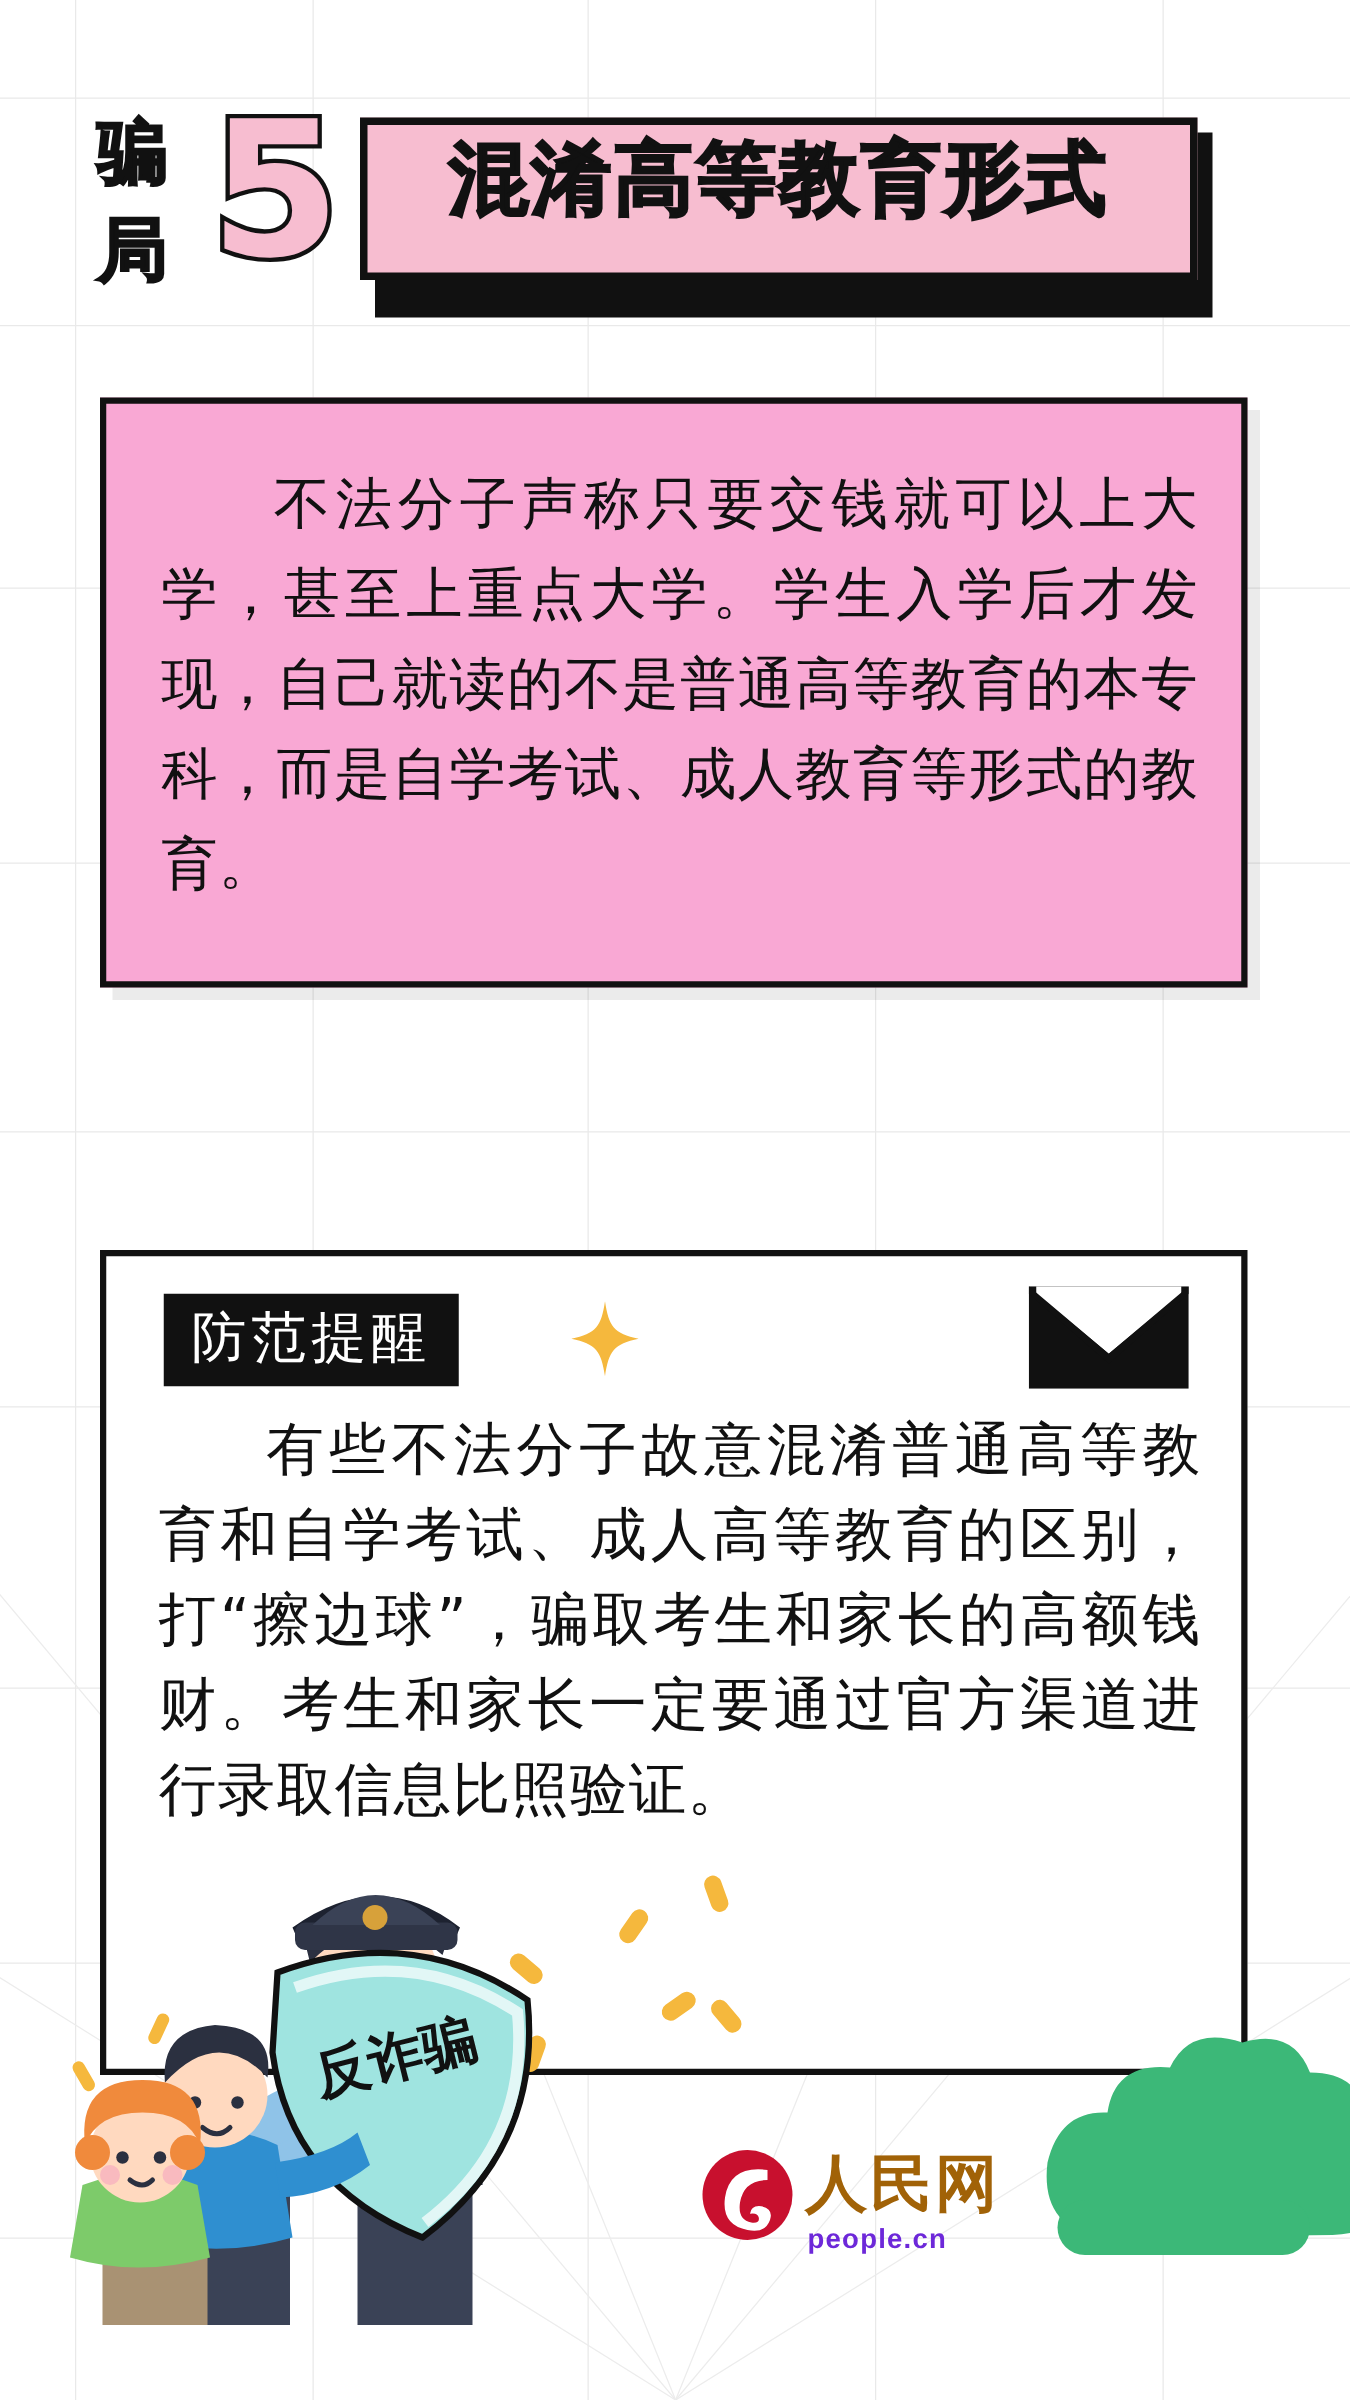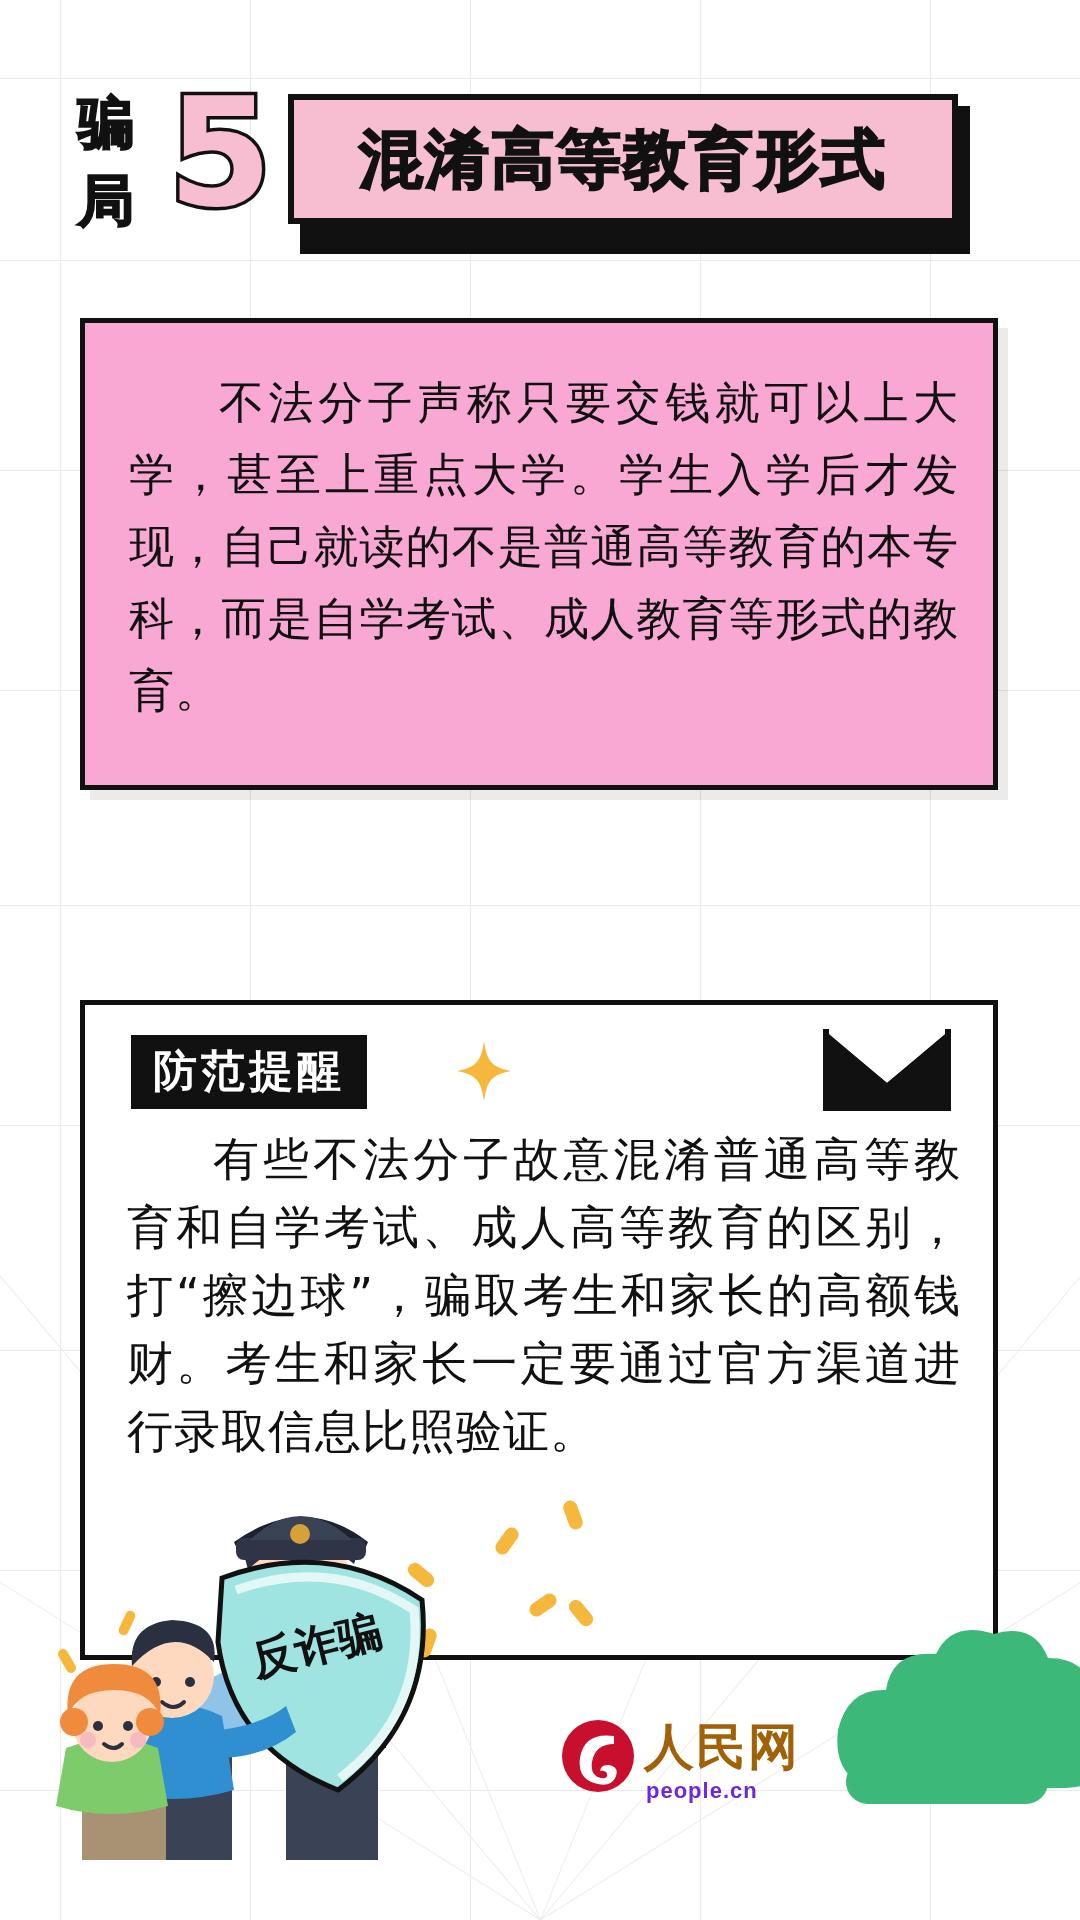--- a/index.html
+++ b/index.html
@@ -63,21 +63,20 @@
   #header-band {
     position: absolute;
     left: 288px;
     top: 4px;
     width: 670px;
     height: 130px;
     background: #f7bdd0;
     border: 6px solid #111111;
     box-sizing: border-box;
     display: flex;
-    align-items: center;
     justify-content: center;
   }
   #header-title {
     font-family: "DejaVu Sans", sans-serif;
     font-weight: bold;
     font-size: 64px;
     letter-spacing: 2px;
     color: #111111;
     -webkit-text-stroke: 2px #111111;
     white-space: nowrap;
@@ -148,21 +147,21 @@
     border: 5px solid #111111;
     box-sizing: border-box;
   }
   #tip-badge {
     position: absolute;
     left: 46px;
     top: 30px;
     background: #111111;
     color: #ffffff;
     font-family: "DejaVu Sans", sans-serif;
-    font-weight: bold;
+    font-weight: normal;
     font-size: 44px;
     line-height: 44px;
     padding: 14px 22px 16px 22px;
     letter-spacing: 4px;
   }
   #sparkle-icon {
     position: absolute;
     left: 372px;
     top: 36px;
     width: 54px;

